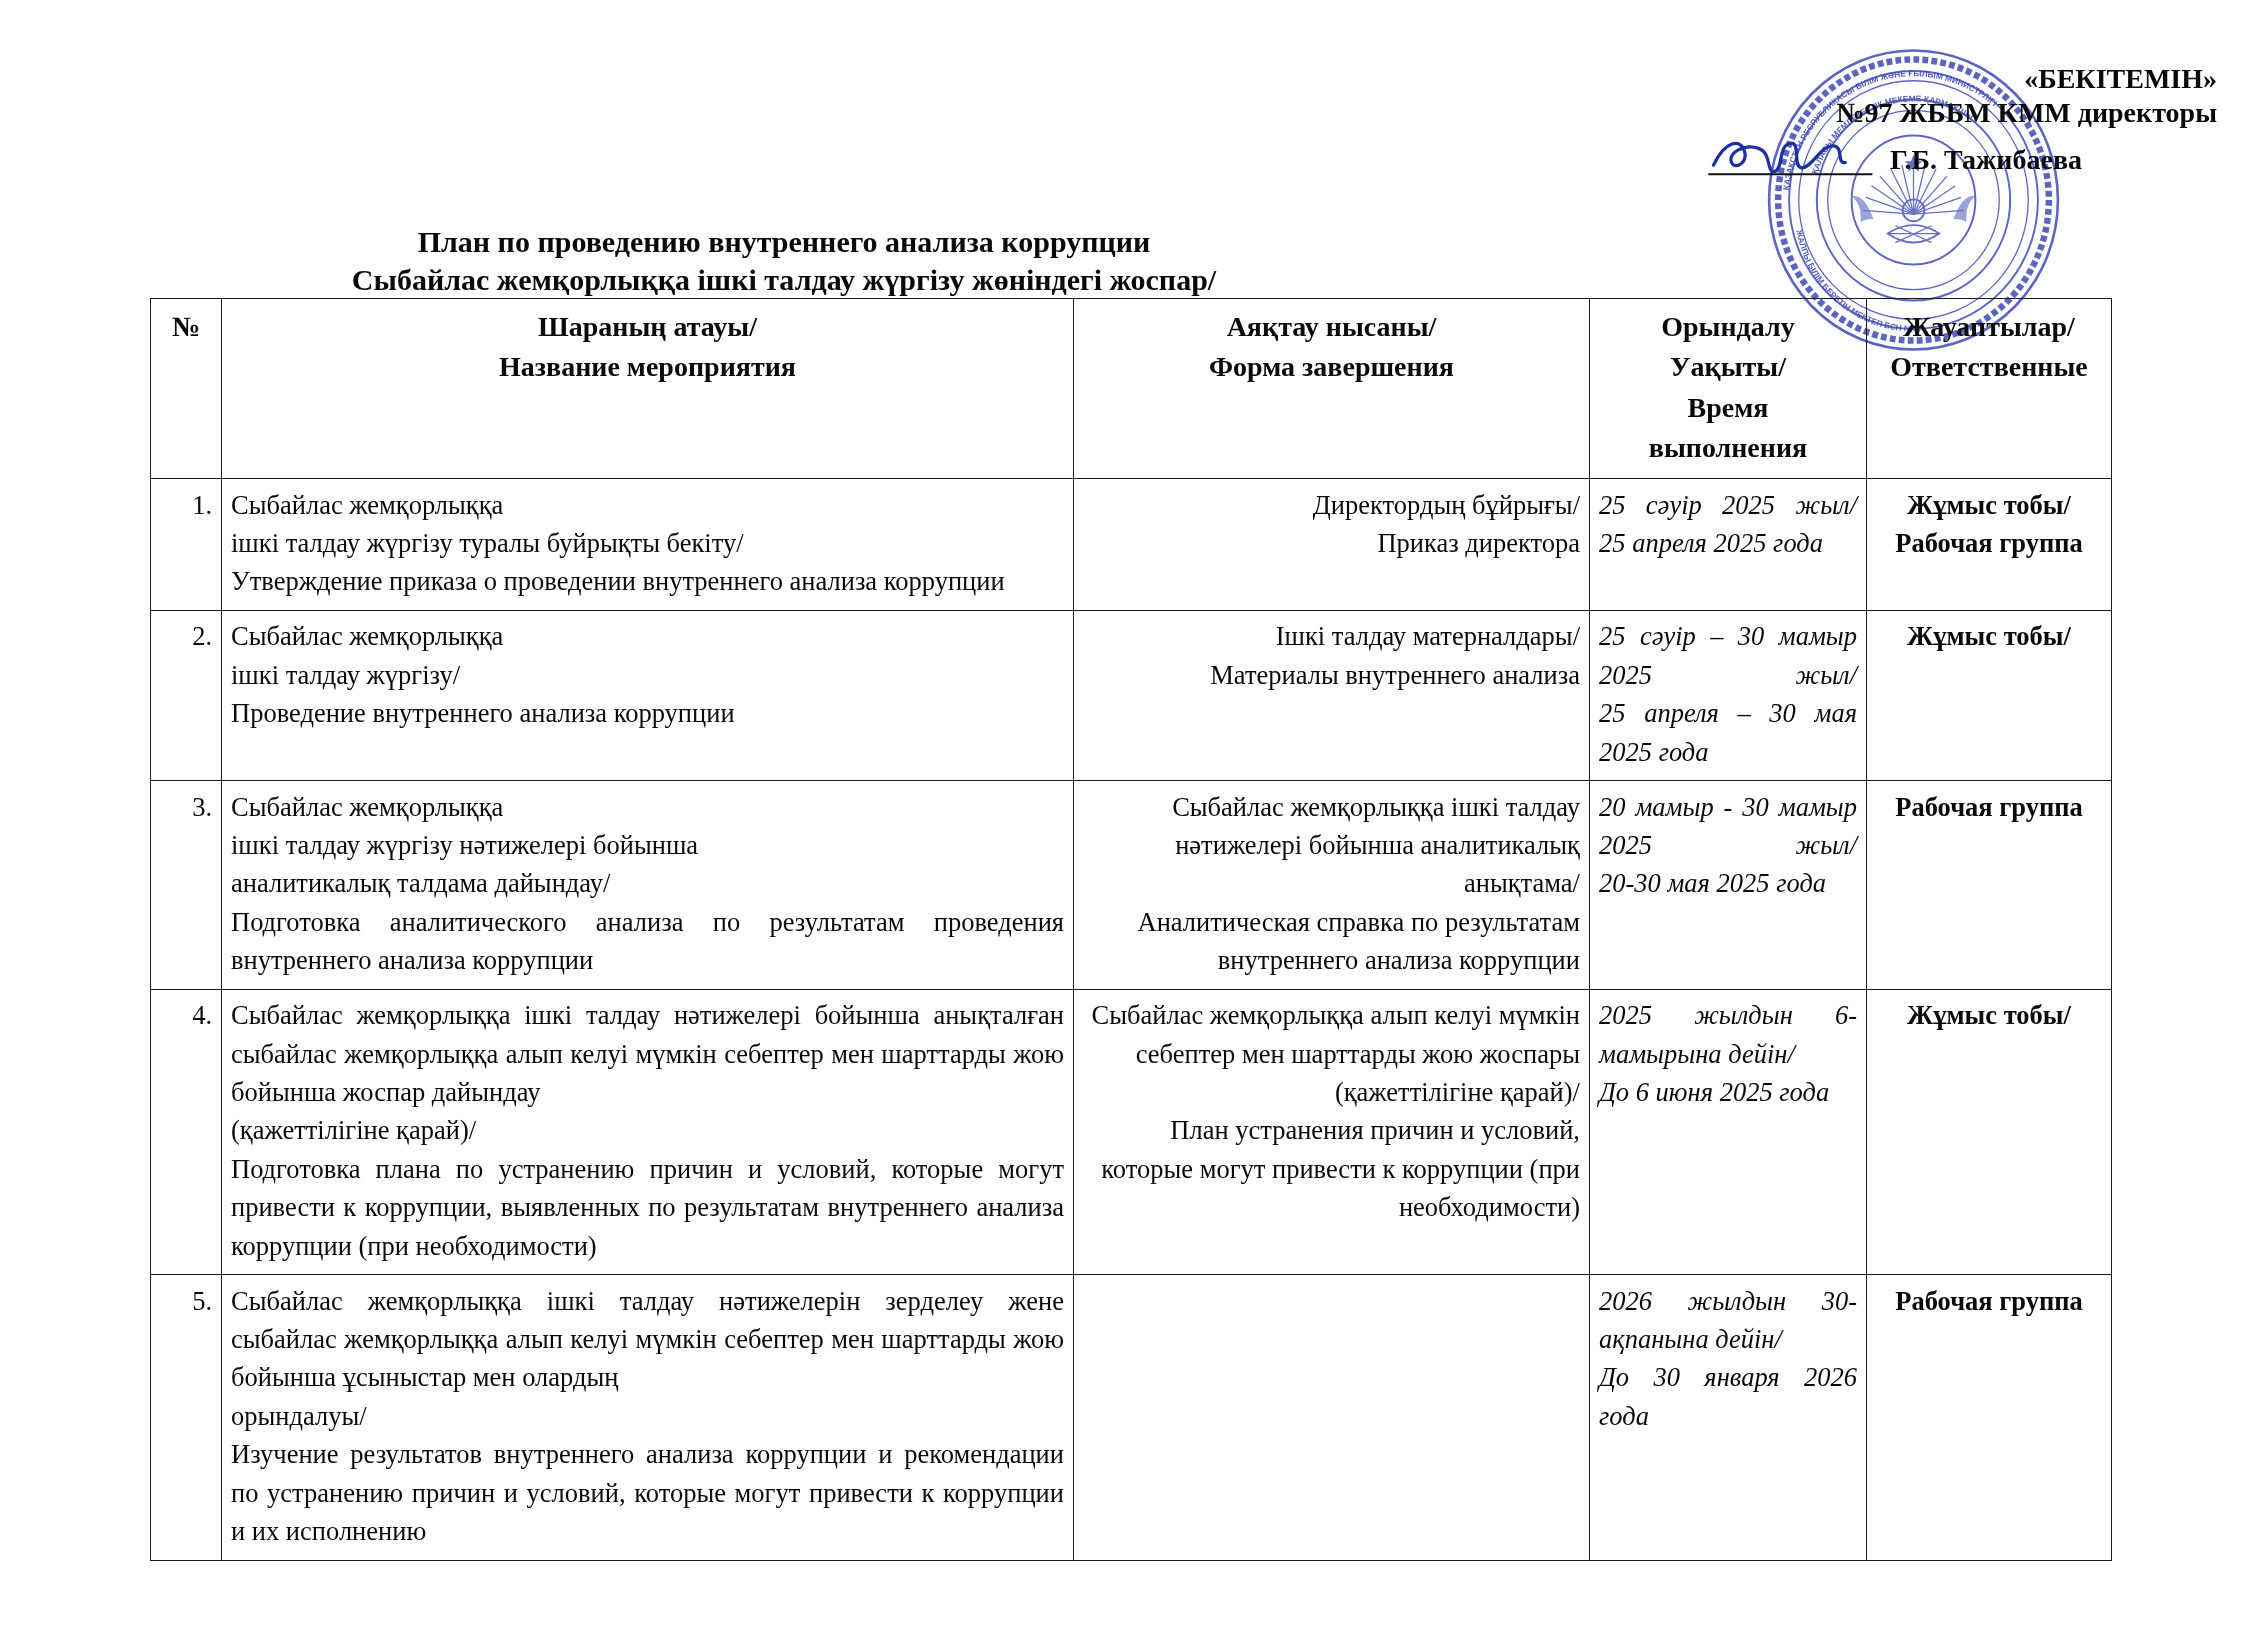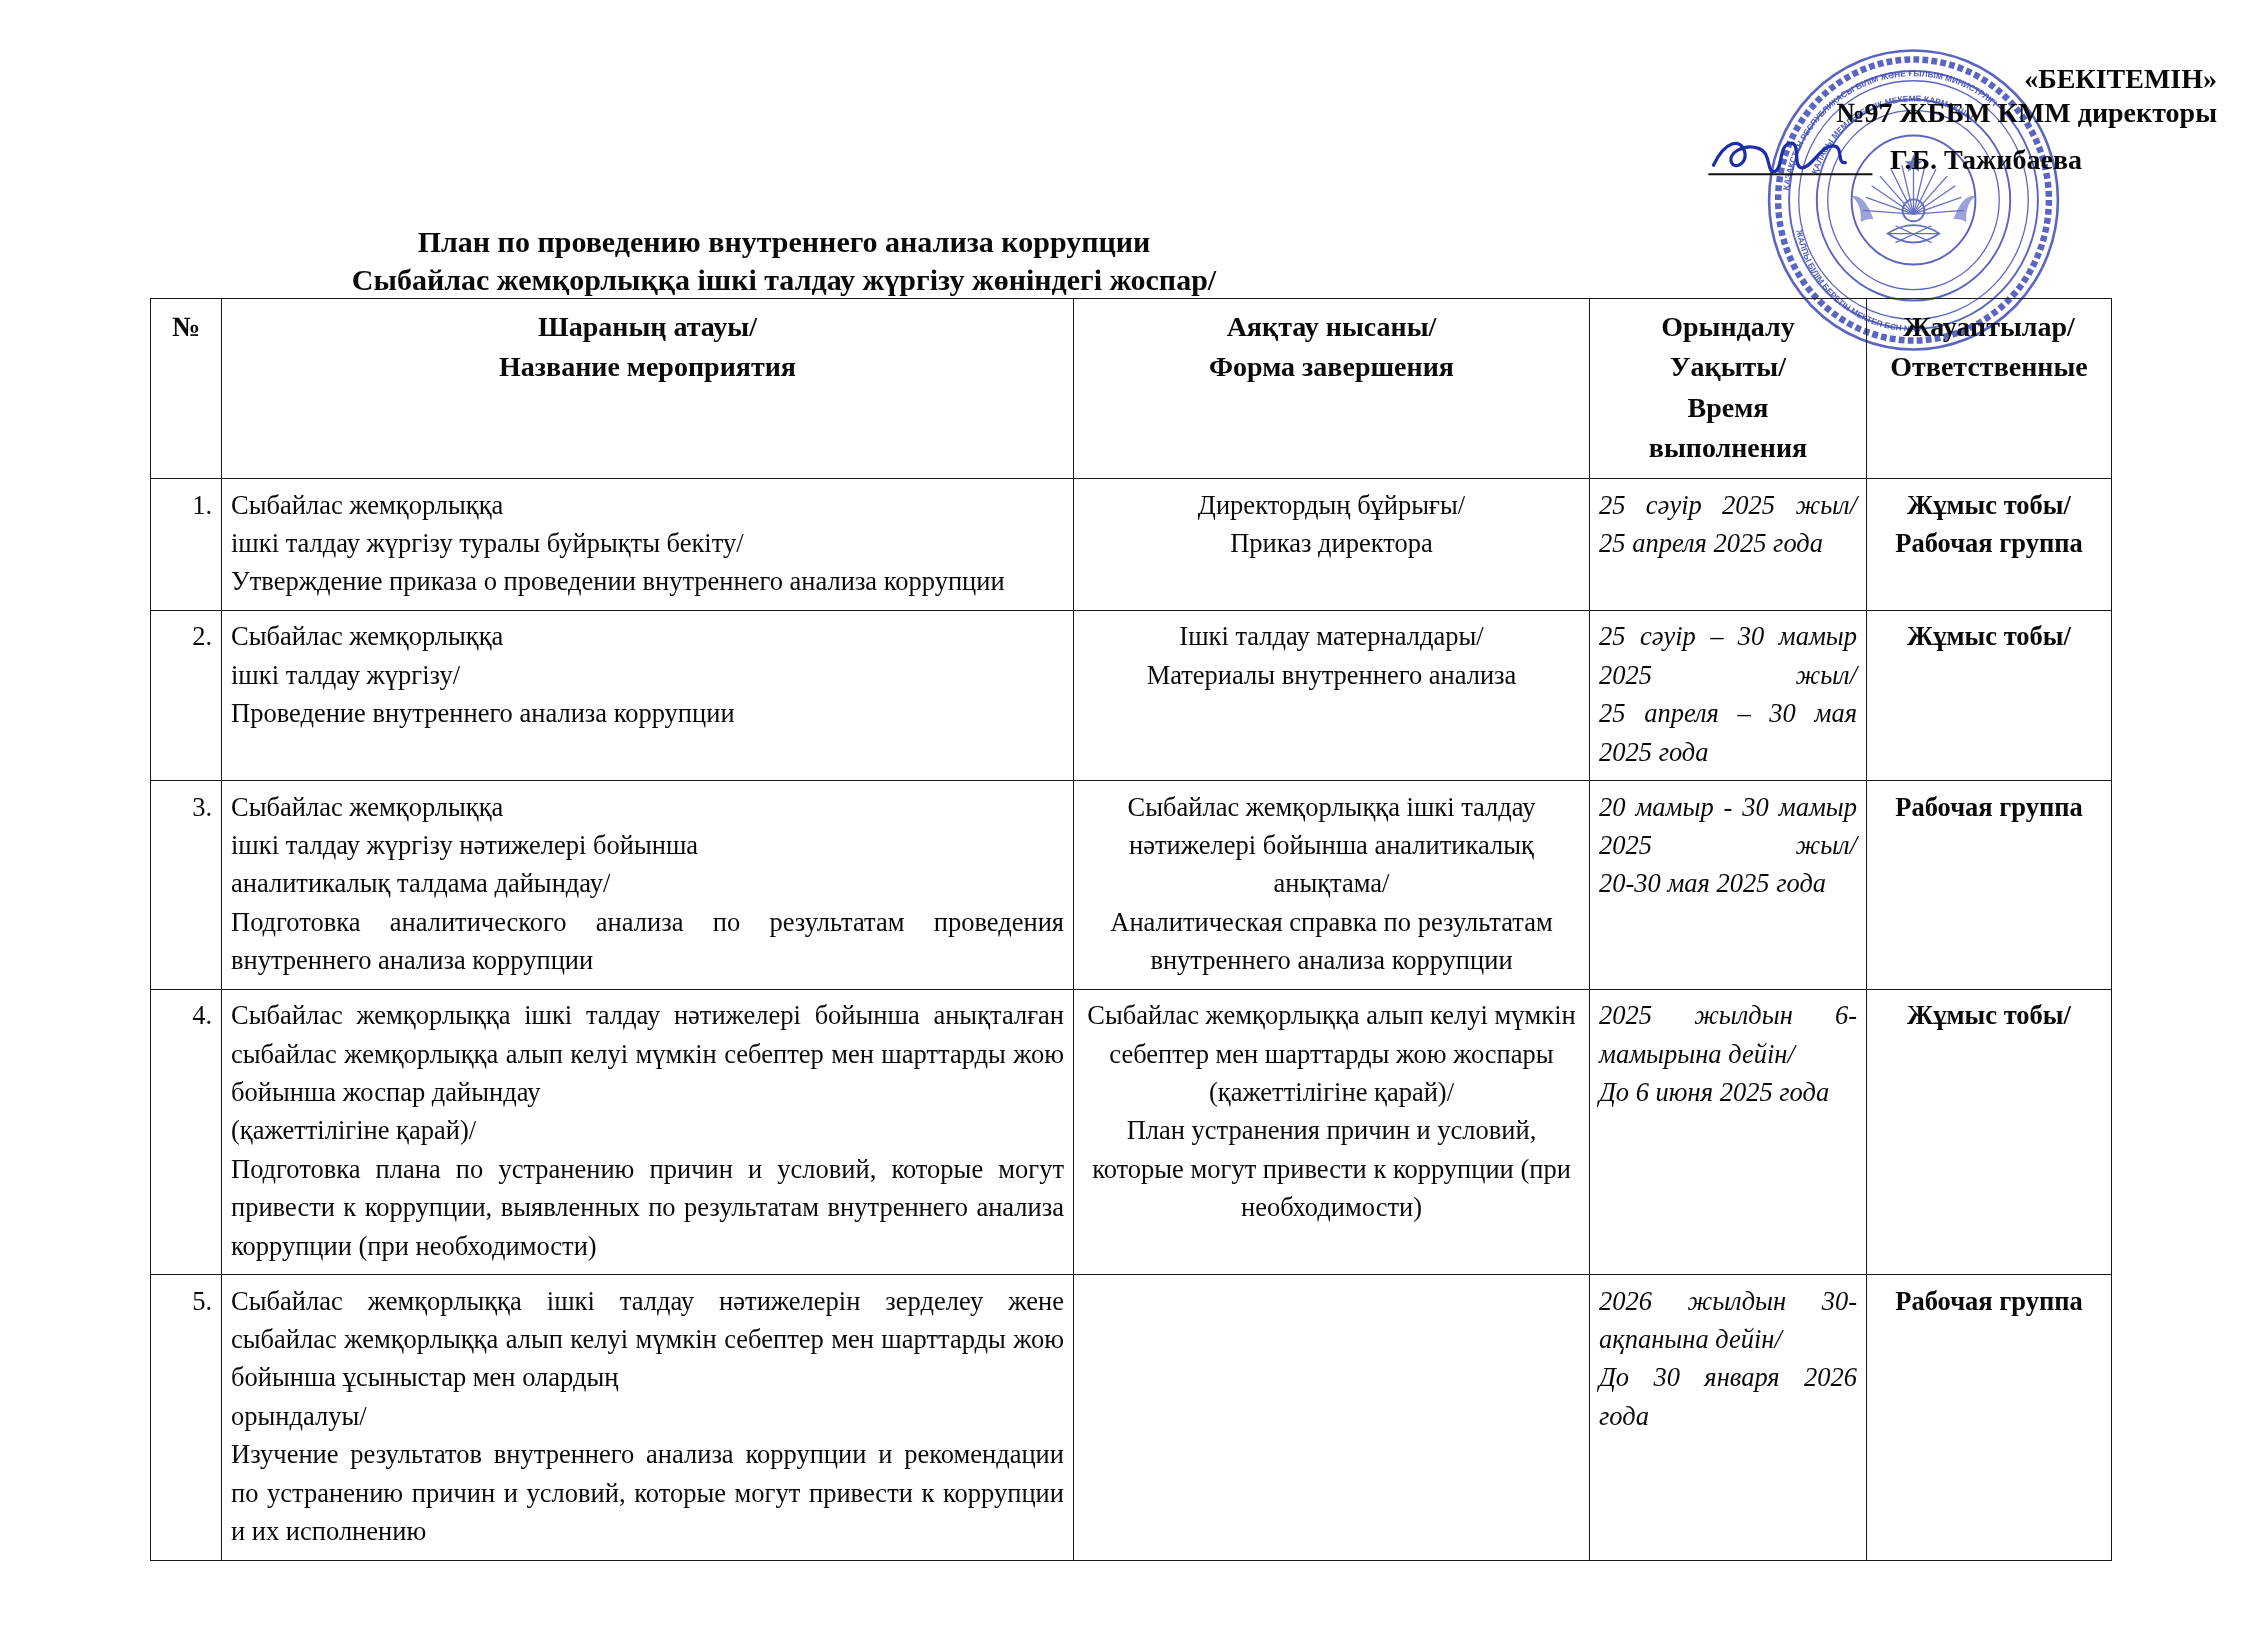--- a/index.html
+++ b/index.html
@@ -112,21 +112,21 @@
     text-align: right;
     padding-right: 14px;
     font-size: 27px;
   }
   td.name {
     text-align: justify;
     text-justify: inter-word;
     hyphens: none;
   }
   td.form {
-    text-align: center;
+    text-align: right;
   }
   td.date {
     text-align: justify;
     text-justify: inter-word;
     font-style: italic;
   }
   td.resp {
     text-align: center;
     font-weight: bold;
   }

